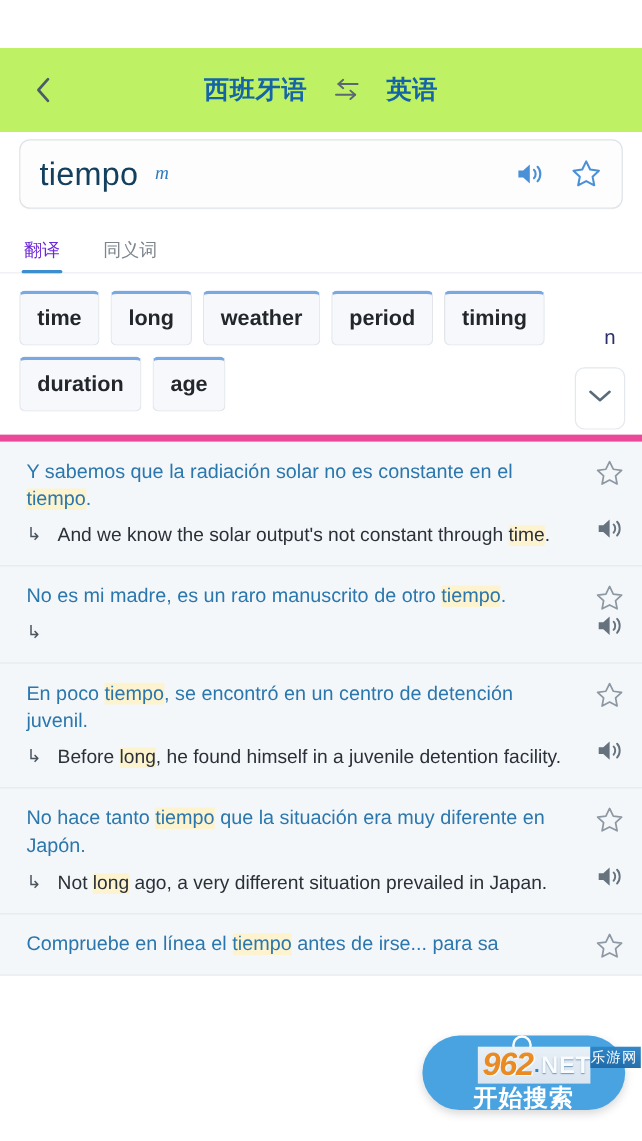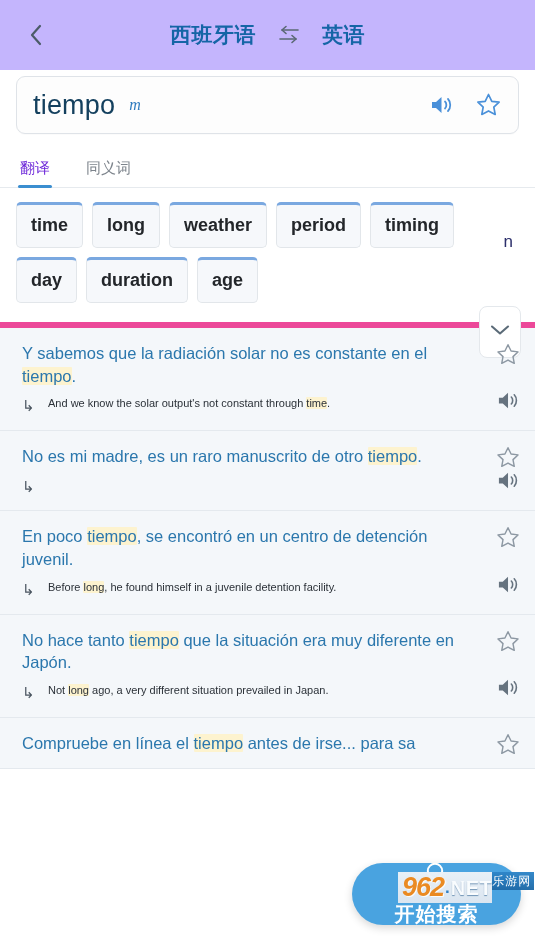--- a/index.html
+++ b/index.html
@@ -9,21 +9,22 @@
     font-family:"Liberation Sans", sans-serif;
     overflow:hidden;
   }
   #app { position:relative; width:535px; height:951px; overflow:hidden; background:#fff; }
 
   
   .header {
     height:70px;
     display:flex; align-items:center;
     padding:0 16px;
-    background:#c4b5fd;
+    background:#bef264;
+    margin-top:40px;
   }
   .back-btn {
     width:40px; height:40px;
     display:flex; align-items:center; justify-content:center;
     flex:0 0 auto;
   }
   .back-btn svg { display:block; }
   .lang-bar {
     flex:1 1 auto;
     display:flex; align-items:center; justify-content:center;
@@ -126,21 +127,21 @@
     font-size:16.5px; line-height:1.38; color:#2b77ad;
   }
   .ex-target-row {
     display:flex; margin-top:9px;
   }
   .ex-arrow {
     flex:0 0 auto; width:26px;
     font-size:15px; color:#4a5560; line-height:1.38;
   }
   .ex-target {
-    font-size:11px; line-height:1.38; color:#2b3138;
+    font-size:16px; line-height:1.38; color:#2b3138;
   }
   .hl { background:#fdf3cf; border-radius:1px; }
   .ex-star {
     position:absolute; right:14px; top:14px;
   }
   .ex-speaker {
     position:absolute; right:14px; bottom:14px;
   }
 
   
@@ -254,21 +255,20 @@
   <div class="trans-area">
     <div class="chip-rows">
       <div class="chip-row">
         <div class="chip">time</div>
         <div class="chip">long</div>
         <div class="chip">weather</div>
         <div class="chip">period</div>
         <div class="chip">timing</div>
       </div>
       <div class="chip-row">
-        <div class="chip">day</div>
         <div class="chip">duration</div>
         <div class="chip">age</div>
       </div>
     </div>
     <div class="pos-label">n</div>
   </div>
 
   <div class="expand-btn">
     <span>
       <svg width="22" height="14" viewBox="0 0 22 14" fill="none">

